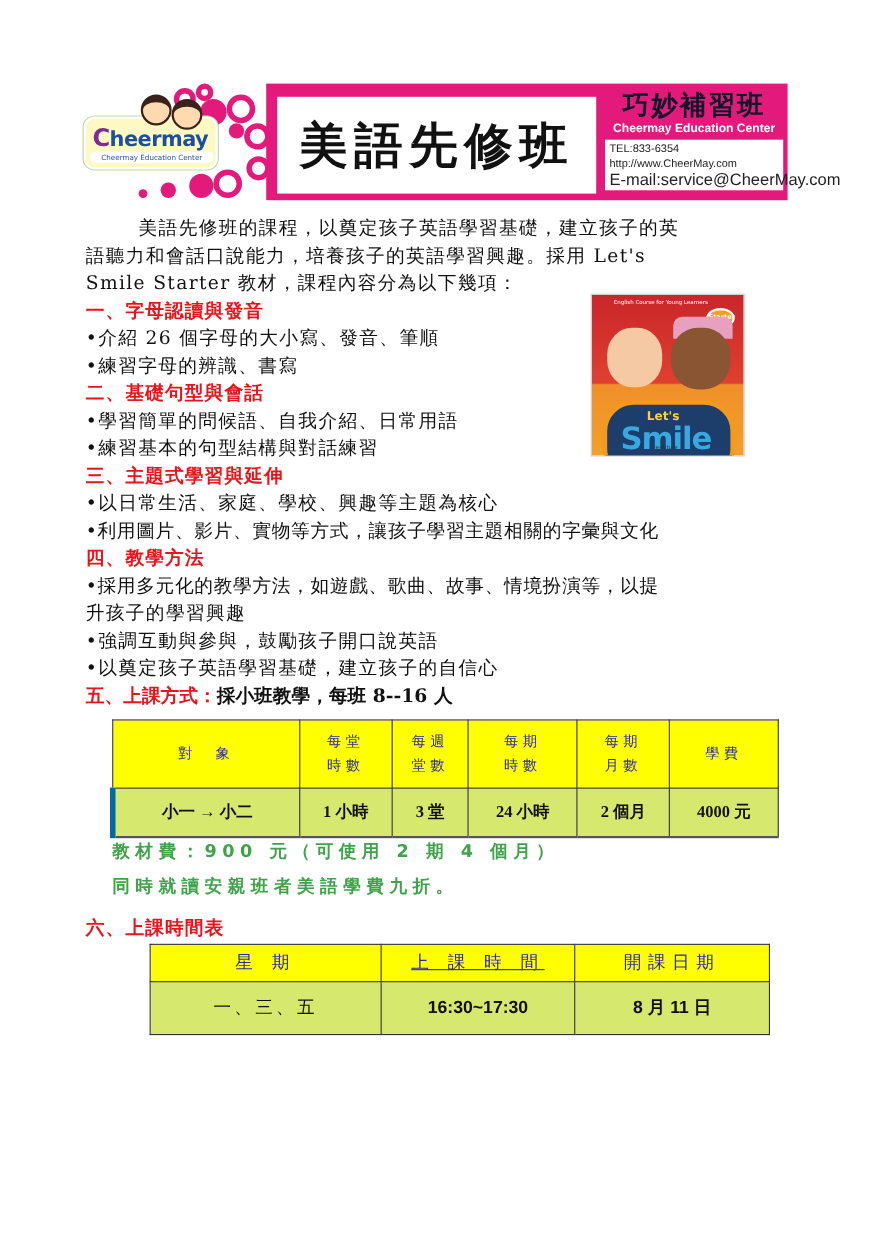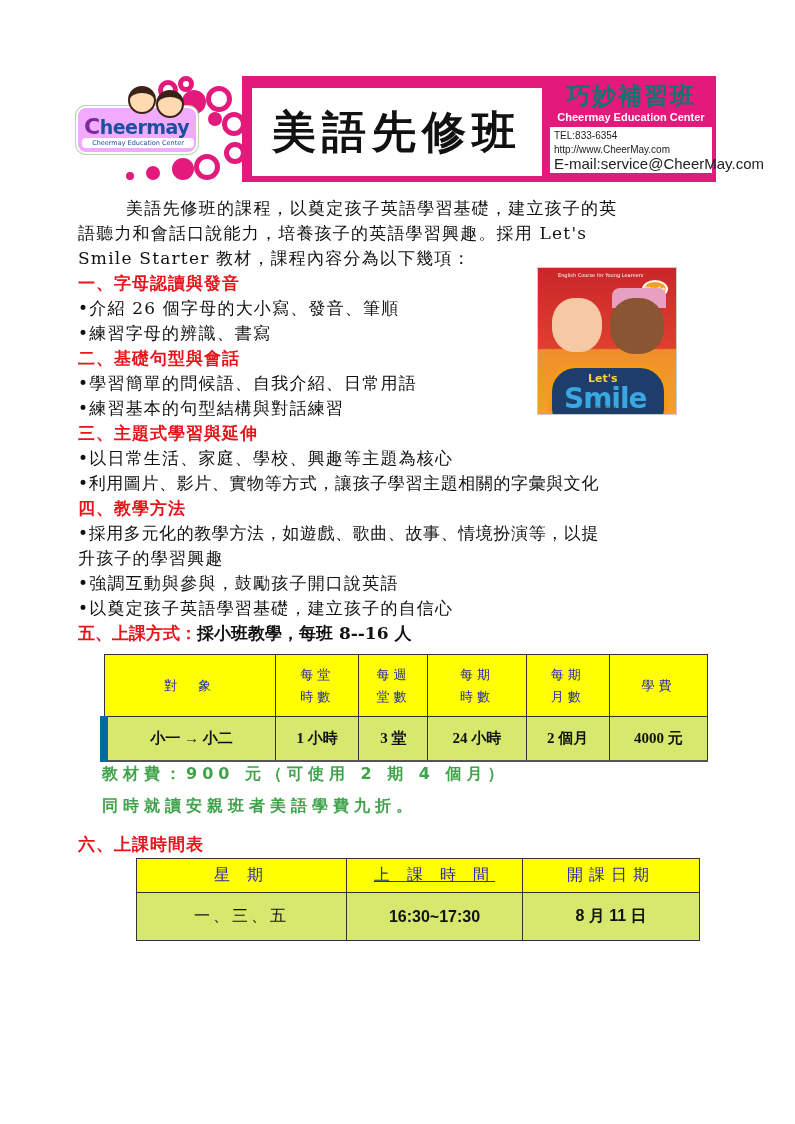--- a/index.html
+++ b/index.html
@@ -8,28 +8,28 @@
 
   
   .banner { position: absolute; left: 72px; top: 76px; width: 644px; height: 106px; }
   .banner-bar { position: absolute; left: 170px; top: 0; width: 474px; height: 106px; background: #e3197b; }
   .banner-title-box { position: absolute; left: 180px; top: 12px; width: 290px; height: 88px; background: #fff; display: flex; align-items: center; justify-content: center; }
   .banner-title { font-family: "DejaVu Serif", serif; font-size: 44px; font-weight: bold; letter-spacing: 6px; color: #111; }
   .bubbles { position: absolute; left: 40px; top: 0; width: 140px; height: 106px; }
   .bubble { position: absolute; border-radius: 50%; }
   .bubble.ring { border: 5px solid #e3197b; background: #fff; }
   .bubble.solid { background: #e3197b; }
-  .logo { position: absolute; left: 4px; top: 30px; width: 122px; height: 48px; background: #f0abfc; border-radius: 10px; border: 2px solid #fff; box-shadow: 0 0 0 1px #b7d9a4; }
+  .logo { position: absolute; left: 4px; top: 30px; width: 122px; height: 48px; background: #fef9c3; border-radius: 10px; border: 2px solid #fff; box-shadow: 0 0 0 1px #b7d9a4; }
   .logo-word { position: absolute; left: 6px; top: 6px; font-family: "DejaVu Sans", sans-serif; font-weight: bold; font-size: 19px; color: #1c4fa0; letter-spacing: -0.5px; }
   .logo-word .c { color: #7c2a9a; font-size: 22px; }
   .logo-sub { position: absolute; left: 4px; bottom: 4px; width: 112px; height: 10px; background: #fff; border-radius: 4px; font-family: "DejaVu Sans", sans-serif; font-size: 6.5px; color: #1c4fa0; text-align: center; line-height: 10px; }
   .logo-faces { position: absolute; left: 48px; top: -22px; width: 64px; height: 32px; }
   .face { position: absolute; width: 28px; height: 28px; border-radius: 50%; background: #ffd9b0; border: 2px solid #3a2218; border-top-width: 7px; }
   .brand-panel { position: absolute; left: 478px; top: 6px; width: 162px; height: 94px; }
-  .brand-name { font-family: "DejaVu Sans", sans-serif; font-weight: bold; font-size: 24px; color: #0f766e; letter-spacing: 2px; line-height: 28px; text-align: center; }
+  .brand-name { font-family: "DejaVu Sans", sans-serif; font-weight: bold; font-size: 24px; color: #0f172a; letter-spacing: 2px; line-height: 28px; text-align: center; }
   .brand-sub { font-family: "Liberation Sans", sans-serif; font-weight: bold; font-size: 11px; color: #fff; text-align: center; line-height: 14px; }
   .brand-contact { margin-top: 3px; background: #fff; padding: 2px 4px; height: 46px; }
   .brand-contact div { font-family: "Liberation Sans", sans-serif; font-size: 10px; line-height: 14px; color: #222; white-space: nowrap; }
   .brand-contact div.small { font-size: 15px; }
 
   
   .content { position: absolute; left: 78px; top: 196px; width: 630px; }
   .line { font-size: 17px; line-height: 25px; white-space: nowrap; letter-spacing: 1.2px; }
   .intro { font-size: 17px; line-height: 25px; letter-spacing: 1.2px; }
   .intro .l1 { padding-left: 48px; }
@@ -50,21 +50,21 @@
 
   .method-line { font-weight: bold; font-size: 17px; line-height: 25px; }
   .method-line .red { color: #e8141c; }
 
   
   table { border-collapse: collapse; position: absolute; }
   .fee-table { left: 100px; top: 654px; width: 608px; }
   .fee-table th { background: #ffff00; color: #2a2ab0; font-weight: normal; font-size: 13px; line-height: 22px; height: 62px; border: 1px solid #333; letter-spacing: 4px; text-align: center; }
   .fee-table td { background: #d6e86e; font-weight: bold; font-size: 15px; height: 44px; border: 1px solid #333; text-align: center; font-family: "Liberation Serif", serif; }
   .fee-table tr.data td { border-bottom: 2px solid #555; }
-  .fee-table tr.data td:first-child { border-left: 8px solid #0369a1; margin-left: 32px; }
+  .fee-table tr.data td:first-child { border-left: 5px solid #0369a1; margin-left: 32px; }
 
   .green-note { position: absolute; left: 102px; color: #3fa34a; font-weight: bold; font-size: 16px; letter-spacing: 5px; font-family: "DejaVu Sans", sans-serif; }
 
   .sched-heading { position: absolute; left: 78px; top: 832px; }
   .sched-table { left: 104px; top: 858px; width: 564px; margin-left: 32px; }
   .sched-table th { background: #ffff00; color: #2a2ab0; font-weight: normal; font-size: 16px; height: 34px; border: 1px solid #333; letter-spacing: 6px; text-align: center; }
   .sched-table td { background: #d6e86e; font-size: 16px; height: 48px; border: 1px solid #333; text-align: center; font-weight: bold; font-family: "Liberation Sans", sans-serif; }
   .sched-table td:first-child { font-weight: normal; font-family: "DejaVu Serif", serif; letter-spacing: 3px; }
 </style>
 </head>

